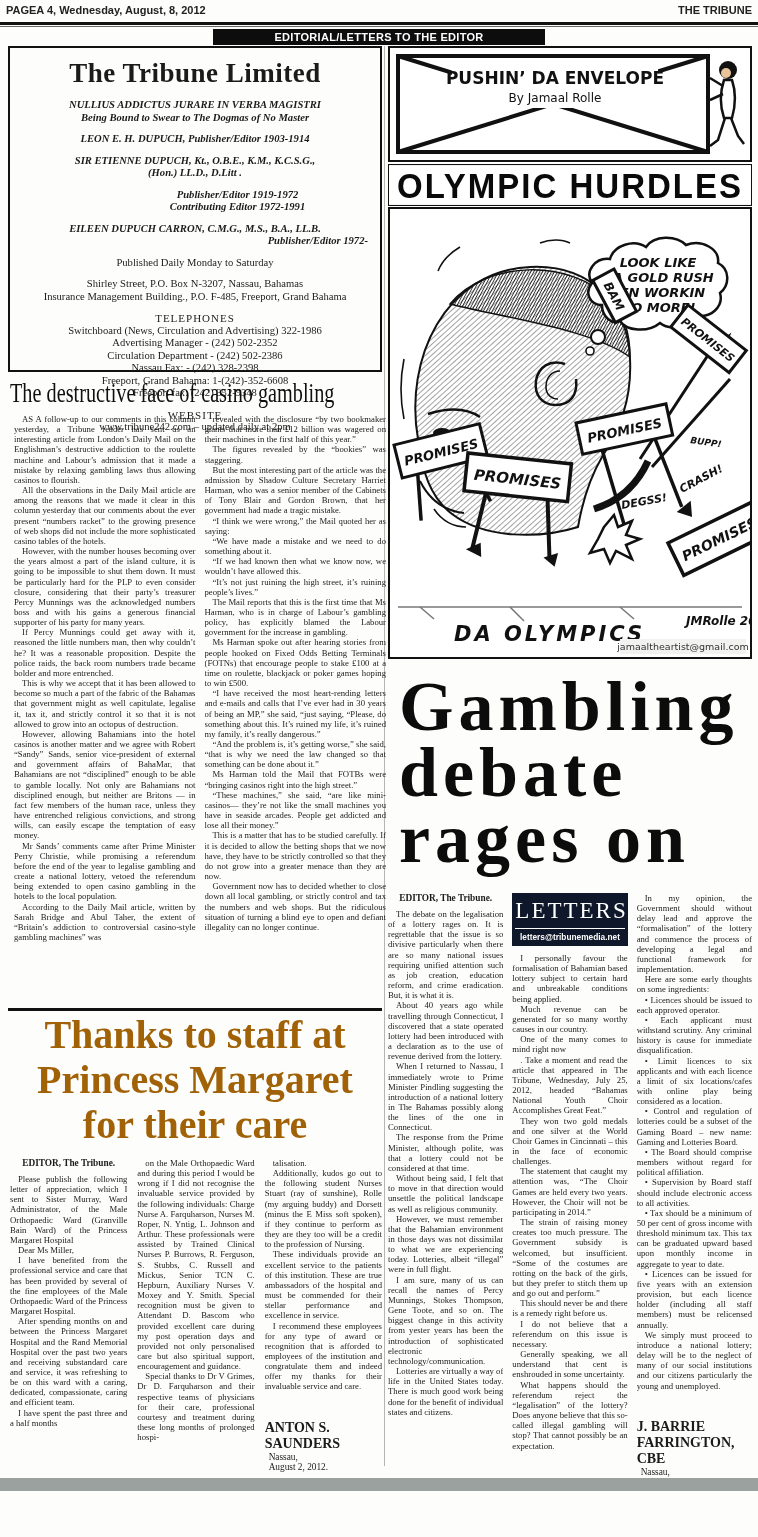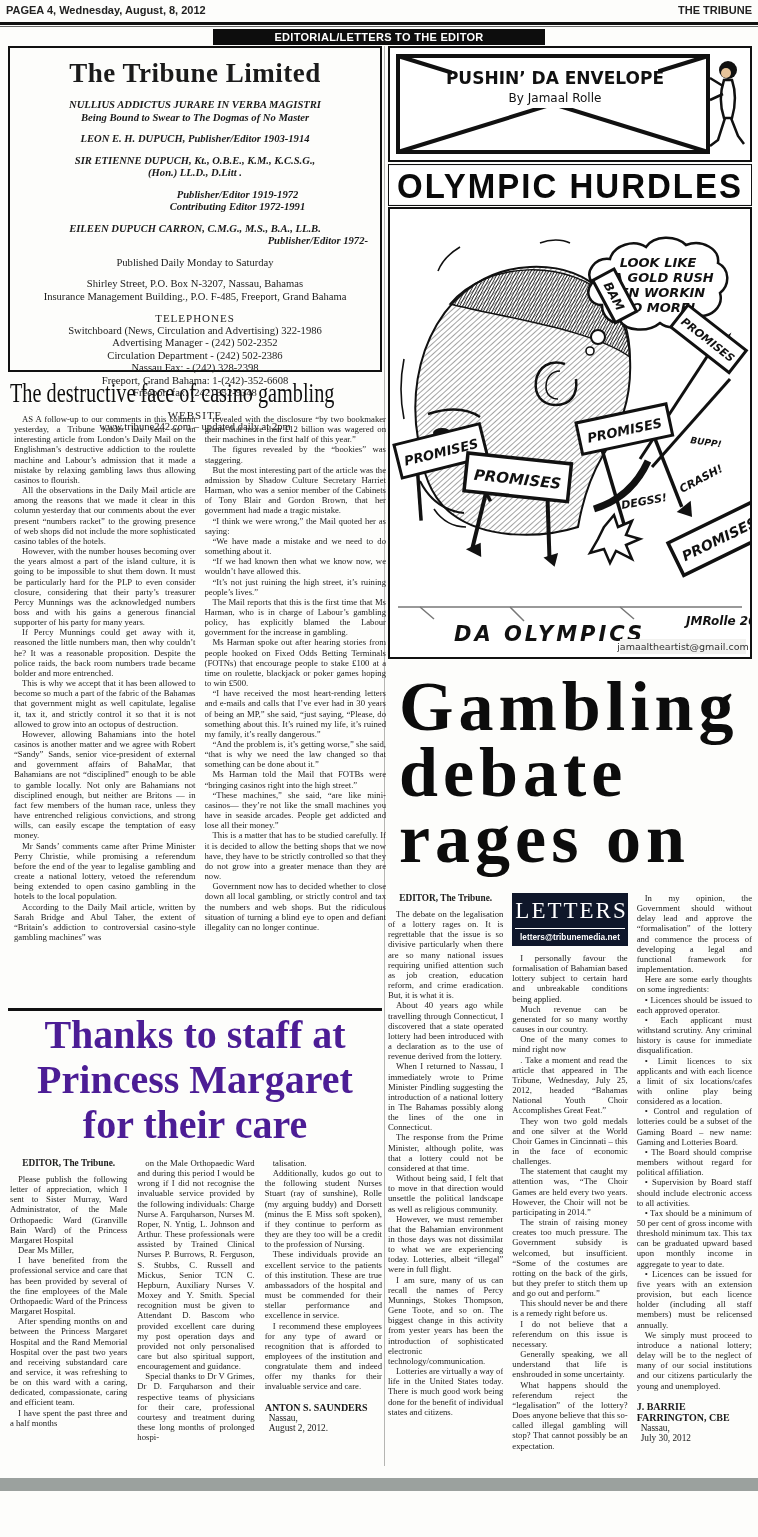--- a/index.html
+++ b/index.html
@@ -33,24 +33,24 @@
   .tb-head { font-size:11px; font-weight:normal; letter-spacing:1px; }
 
   .casino-headline { position:absolute; top:332px; left:2px; width:374px; white-space:nowrap;
     font-size:27px; font-weight:normal; color:#0f0f0f; transform:scaleX(.75); transform-origin:0 50%; }
   .casino-body { position:absolute; top:368px; left:6px; width:372px; height:594px; display:flex; gap:9px; overflow:hidden; }
   .news-col { flex:1; overflow:hidden; }
   .para { font-size:8.7px; line-height:10.15px; text-align:justify; text-indent:8px; }
 
   .thick-sep { position:absolute; top:962px; left:0; width:374px; height:3px; background:#111; }
   .thanks-headline { position:absolute; top:966px; left:0; width:374px; text-align:center;
-    font-size:40px; line-height:45px; font-weight:bold; color:#4c1d95; }
+    font-size:40px; line-height:45px; font-weight:bold; color:#a16207; }
   .pmh-letter { position:absolute; top:1112px; left:2px; width:372px; height:352px; display:flex; gap:10px; overflow:hidden; }
   .editor-line { font-size:9.3px; font-weight:bold; text-align:center; margin-bottom:6px; }
-  .sig-name { font-size:10px; font-weight:bold; margin-top:10px; }
+  .sig-name { font-size:14px; font-weight:bold; margin-top:28px; }
   .sig-line { font-size:9.3px; padding-left:4px; }
 
   
   .right-half { position:absolute; left:388px; top:46px; width:364px; }
   .strip-box { border:2px solid #111; height:116px; background:#fff; }
   .olympic-title { margin-top:3px; border:1px solid #111; background:#fff; text-align:center;
     font-family:"Liberation Sans", sans-serif; font-weight:bold; font-size:33px; letter-spacing:2px;
     color:#0a0a0a; height:40px; line-height:40px; transform:scaleY(1.05); }
   .cartoon-box { margin-top:2px; border:2px solid #111; height:452px; background:#fff; }
   .gambling-headline { position:absolute; top:628px; left:11px; width:364px; text-align:left;
@@ -332,21 +332,21 @@
         <div>
             <p class="para">I personally favour the formalisation of Bahamian based lottery subject to certain hard and unbreakable conditions being applied.</p>
             <p class="para">Much revenue can be generated for so many worthy causes in our country.</p>
             <p class="para">One of the many comes to mind right now</p>
             <p class="para">. Take a moment and read the article that appeared in The Tribune, Wednesday, July 25, 2012, headed “Bahamas National Youth Choir Accomplishes Great Feat.”</p>
             <p class="para">They won two gold medals and one silver at the World Choir Games in Cincinnati – this in the face of economic challenges.</p>
             <p class="para">The statement that caught my attention was, “The Choir Games are held every two years. However, the Choir will not be participating in 2014.”</p>
             <p class="para">The strain of raising money creates too much pressure. The Government subsidy is welcomed, but insufficient. “Some of the costumes are rotting on the back of the girls, but they prefer to stitch them up and go out and perform.”</p>
             <p class="para">This should never be and there is a remedy right before us.</p>
             <p class="para">I do not believe that a referendum on this issue is necessary.</p>
-            <p class="para">Generally speaking, we all understand that life is enshrouded in some uncertainty.</p>
+            <p class="para">Generally speaking, we all understand that cent is enshrouded in some uncertainty.</p>
             <p class="para">What happens should the referendum reject the “legalisation” of the lottery? Does anyone believe that this so-called illegal gambling will stop? That cannot possibly be an expectation.</p>
           </div>
       </div>
       <div class="news-col">
         <div>
             <p class="para">In my opinion, the Government should without delay lead and approve the “formalisation” of the lottery and commence the process of developing a legal and functional framework for implementation.</p>
             <p class="para">Here are some early thoughts on some ingredients:</p>
             <p class="para">• Licences should be issued to each approved operator.</p>
             <p class="para">• Each applicant must withstand scrutiny. Any criminal history is cause for immediate disqualification.</p>
             <p class="para">• Limit licences to six applicants and with each licence a limit of six locations/cafes with online play being considered as a location.</p>

